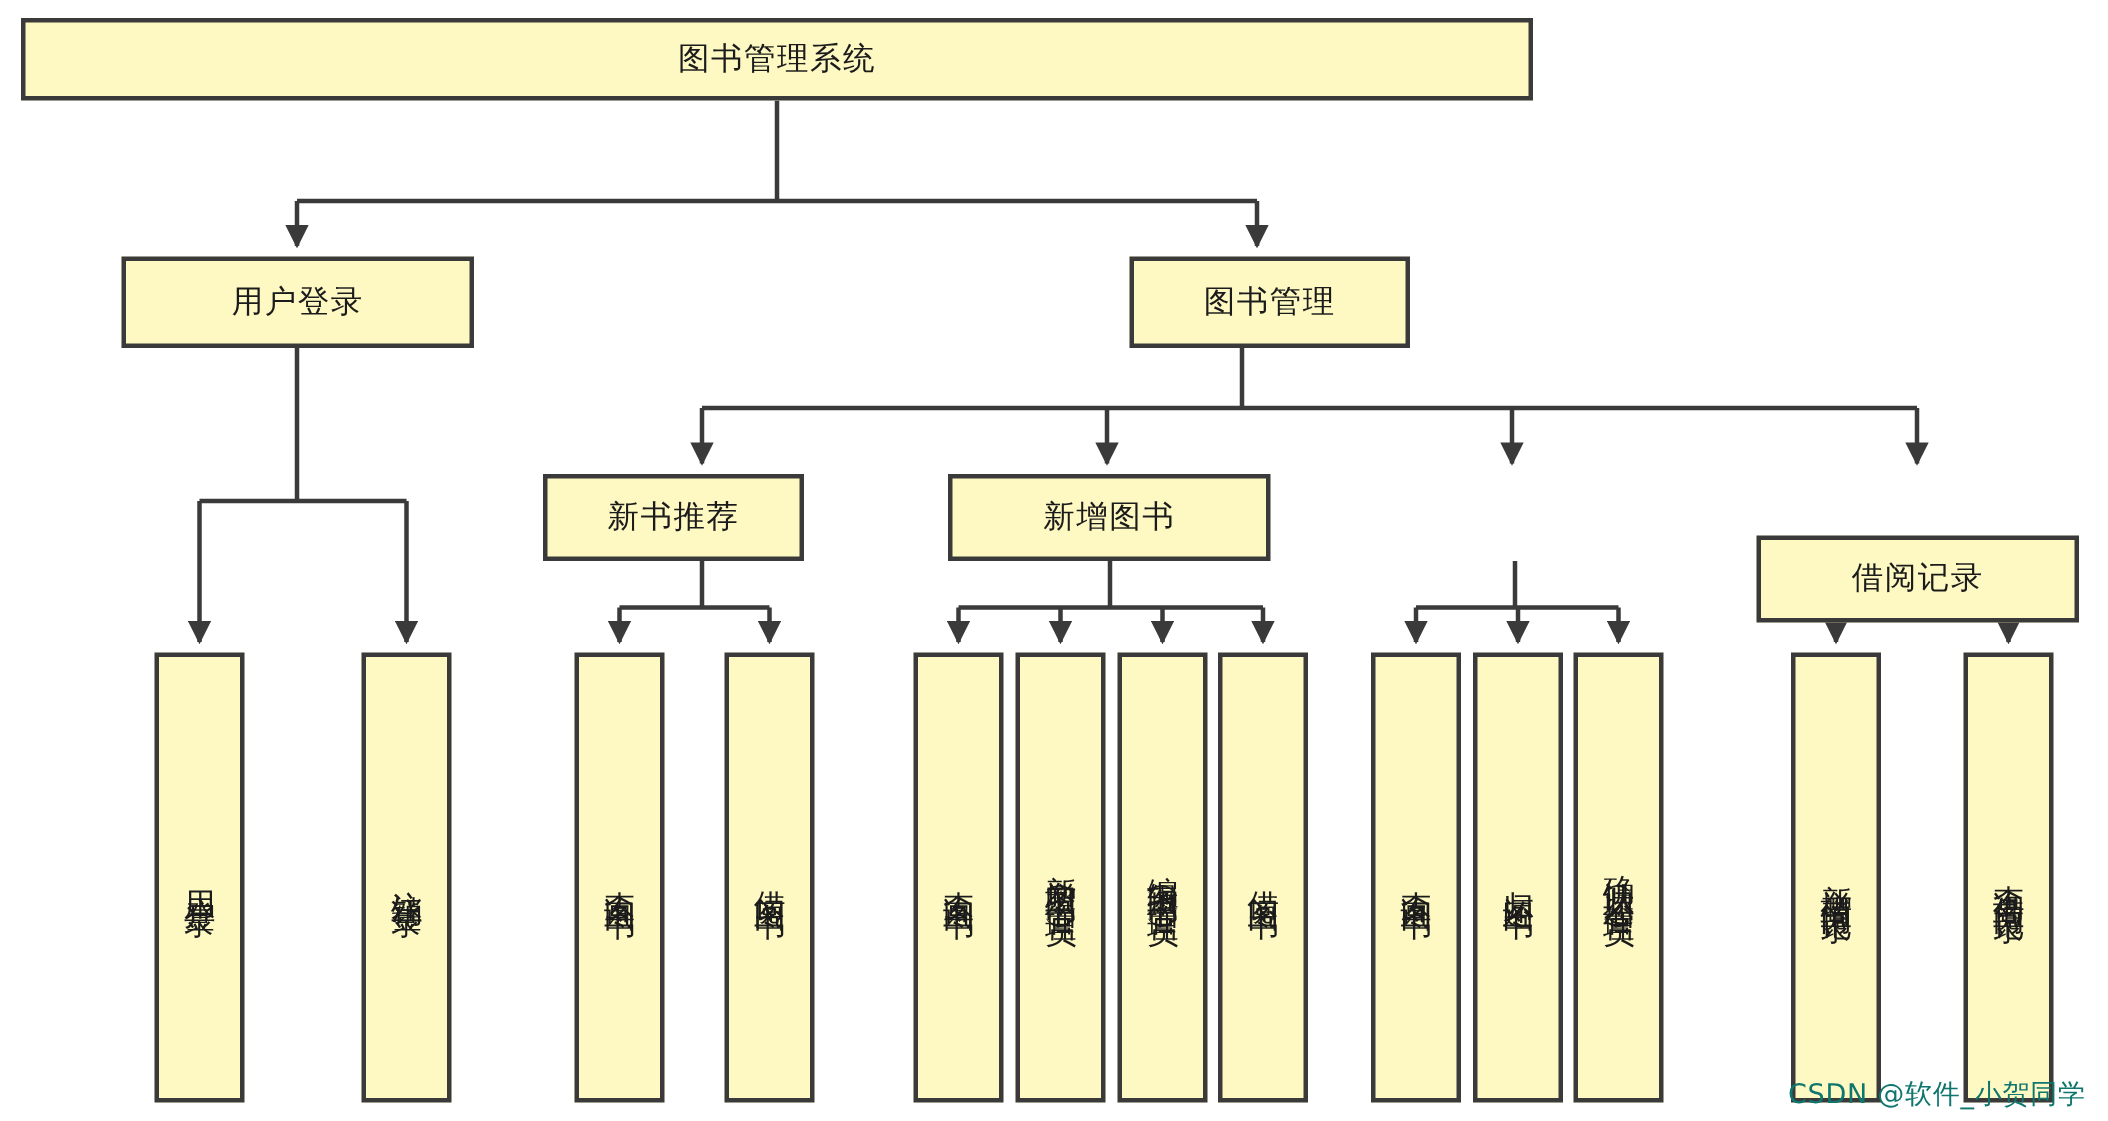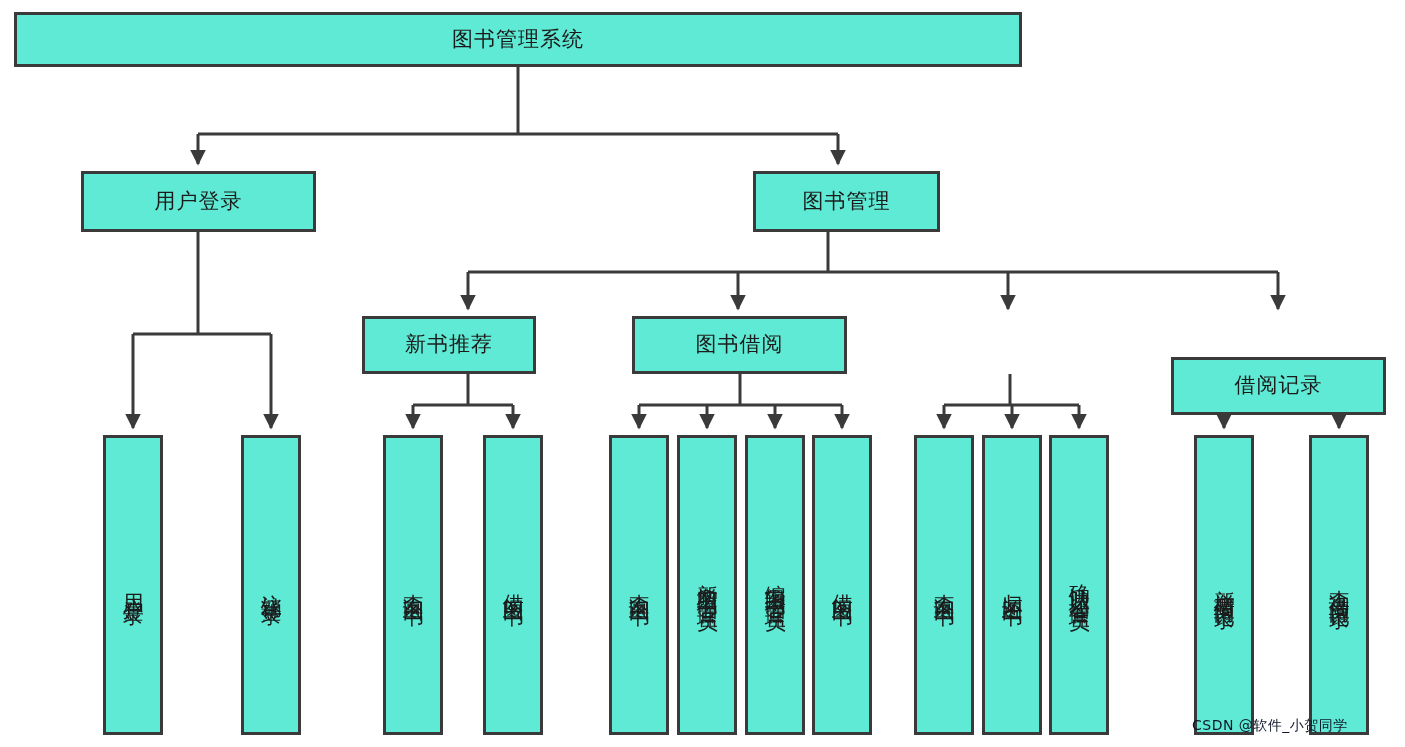--- a/index.html
+++ b/index.html
@@ -23,21 +23,21 @@
     left: 0;
     top: 0;
     width: 1405px;
     height: 747px;
     pointer-events: none;
   }
   .node {
     position: absolute;
     box-sizing: border-box;
     border: 3px solid #3a3a3a;
-    background: #5eead4;
+    background: #fef9c3;
     display: flex;
     align-items: center;
     justify-content: center;
     color: #1b1b1b;
   }
   .node.horiz {
     font-size: 21px;
     letter-spacing: 1px;
     line-height: 1.2;
   }
@@ -53,22 +53,22 @@
     text-align: center;
   }
   .node.vert .vlabel {
     writing-mode: vertical-rl;
     text-orientation: upright;
     display: block;
     white-space: nowrap;
   }
   #watermark {
     position: absolute;
-    font-size: 14px;
-    color: #0f172a;
+    font-size: 18px;
+    color: #0f766e;
     white-space: nowrap;
     letter-spacing: 0.5px;
     pointer-events: none;
   }
 </style>
 </head>
 <body>
 
 <div id="diagram-root">
 
@@ -142,21 +142,21 @@
     <span>用户登录</span>
   </div>
   <div class="node horiz" style="left:753px; top:171px; width:187px; height:61px;">
     <span>图书管理</span>
   </div>
 
   <div class="node horiz" style="left:362px; top:316px; width:174px; height:58px;">
     <span>新书推荐</span>
   </div>
   <div class="node horiz" style="left:632px; top:316px; width:215px; height:58px;">
-    <span>图书借阅</span>
+    <span>新增图书</span>
   </div>
   <div class="node horiz" style="left:1171px; top:316px; width:215px; height:58px;margin-top:41px;">
     <span>借阅记录</span>
   </div>
 
   <div class="node vert" style="left:103px; top:435px; width:60px; height:300px;">
     <span class="vlabel">用户登录</span>
   </div>
   <div class="node vert" style="left:241px; top:435px; width:60px; height:300px;">
     <span class="vlabel">注销登录</span>

